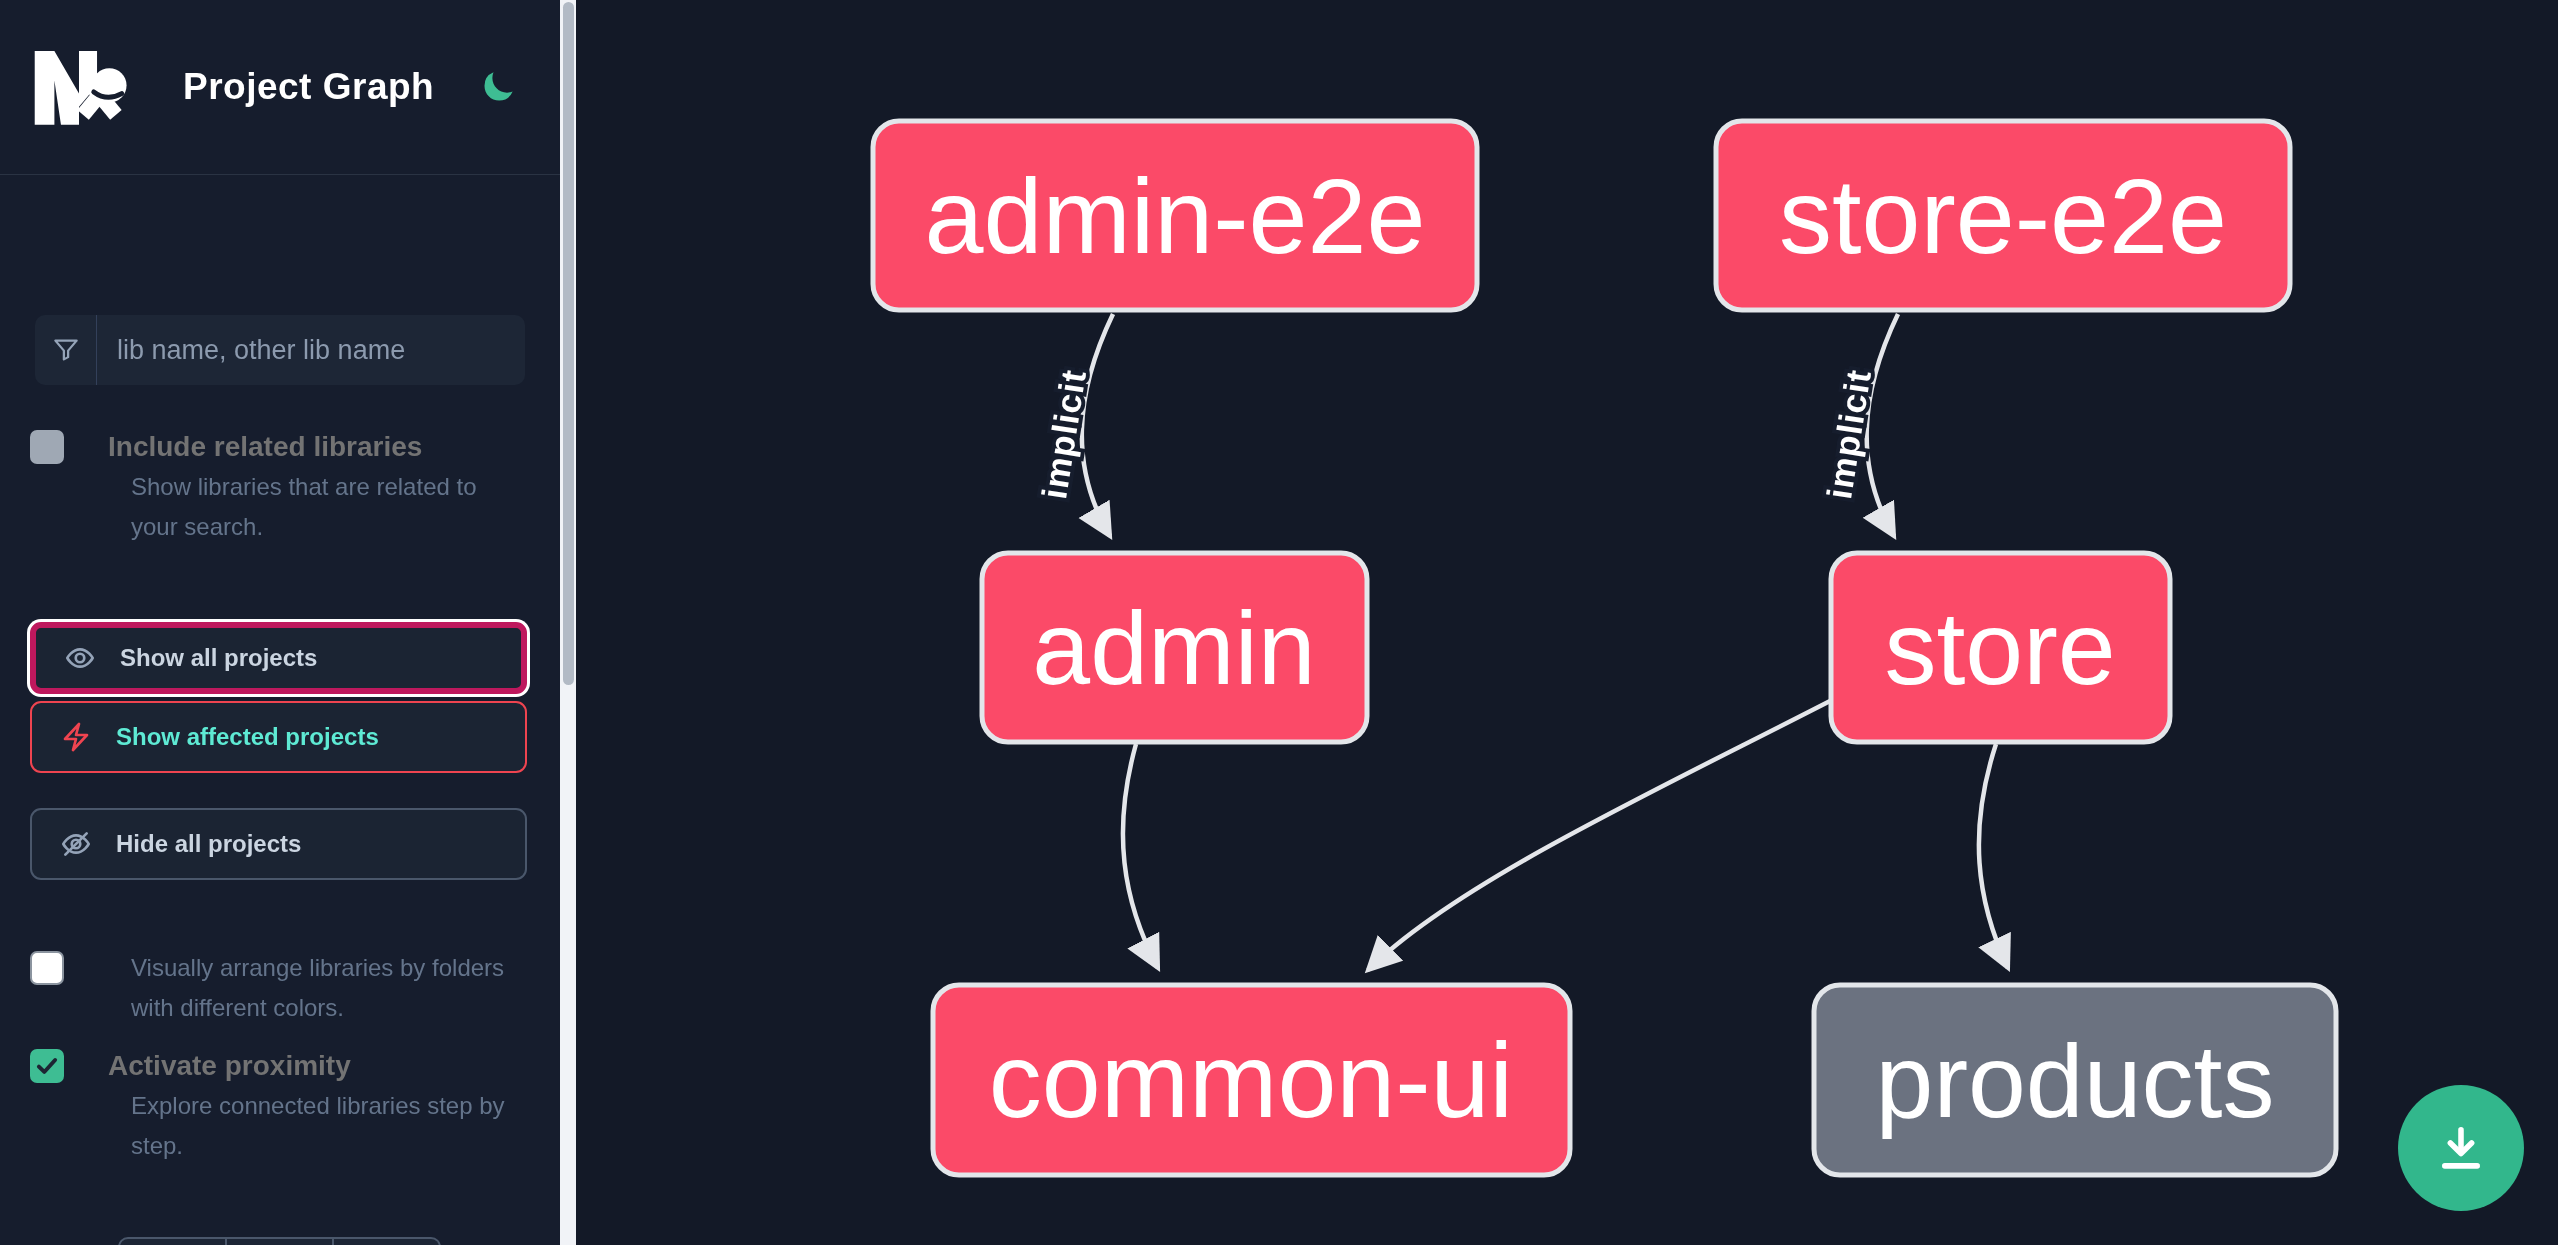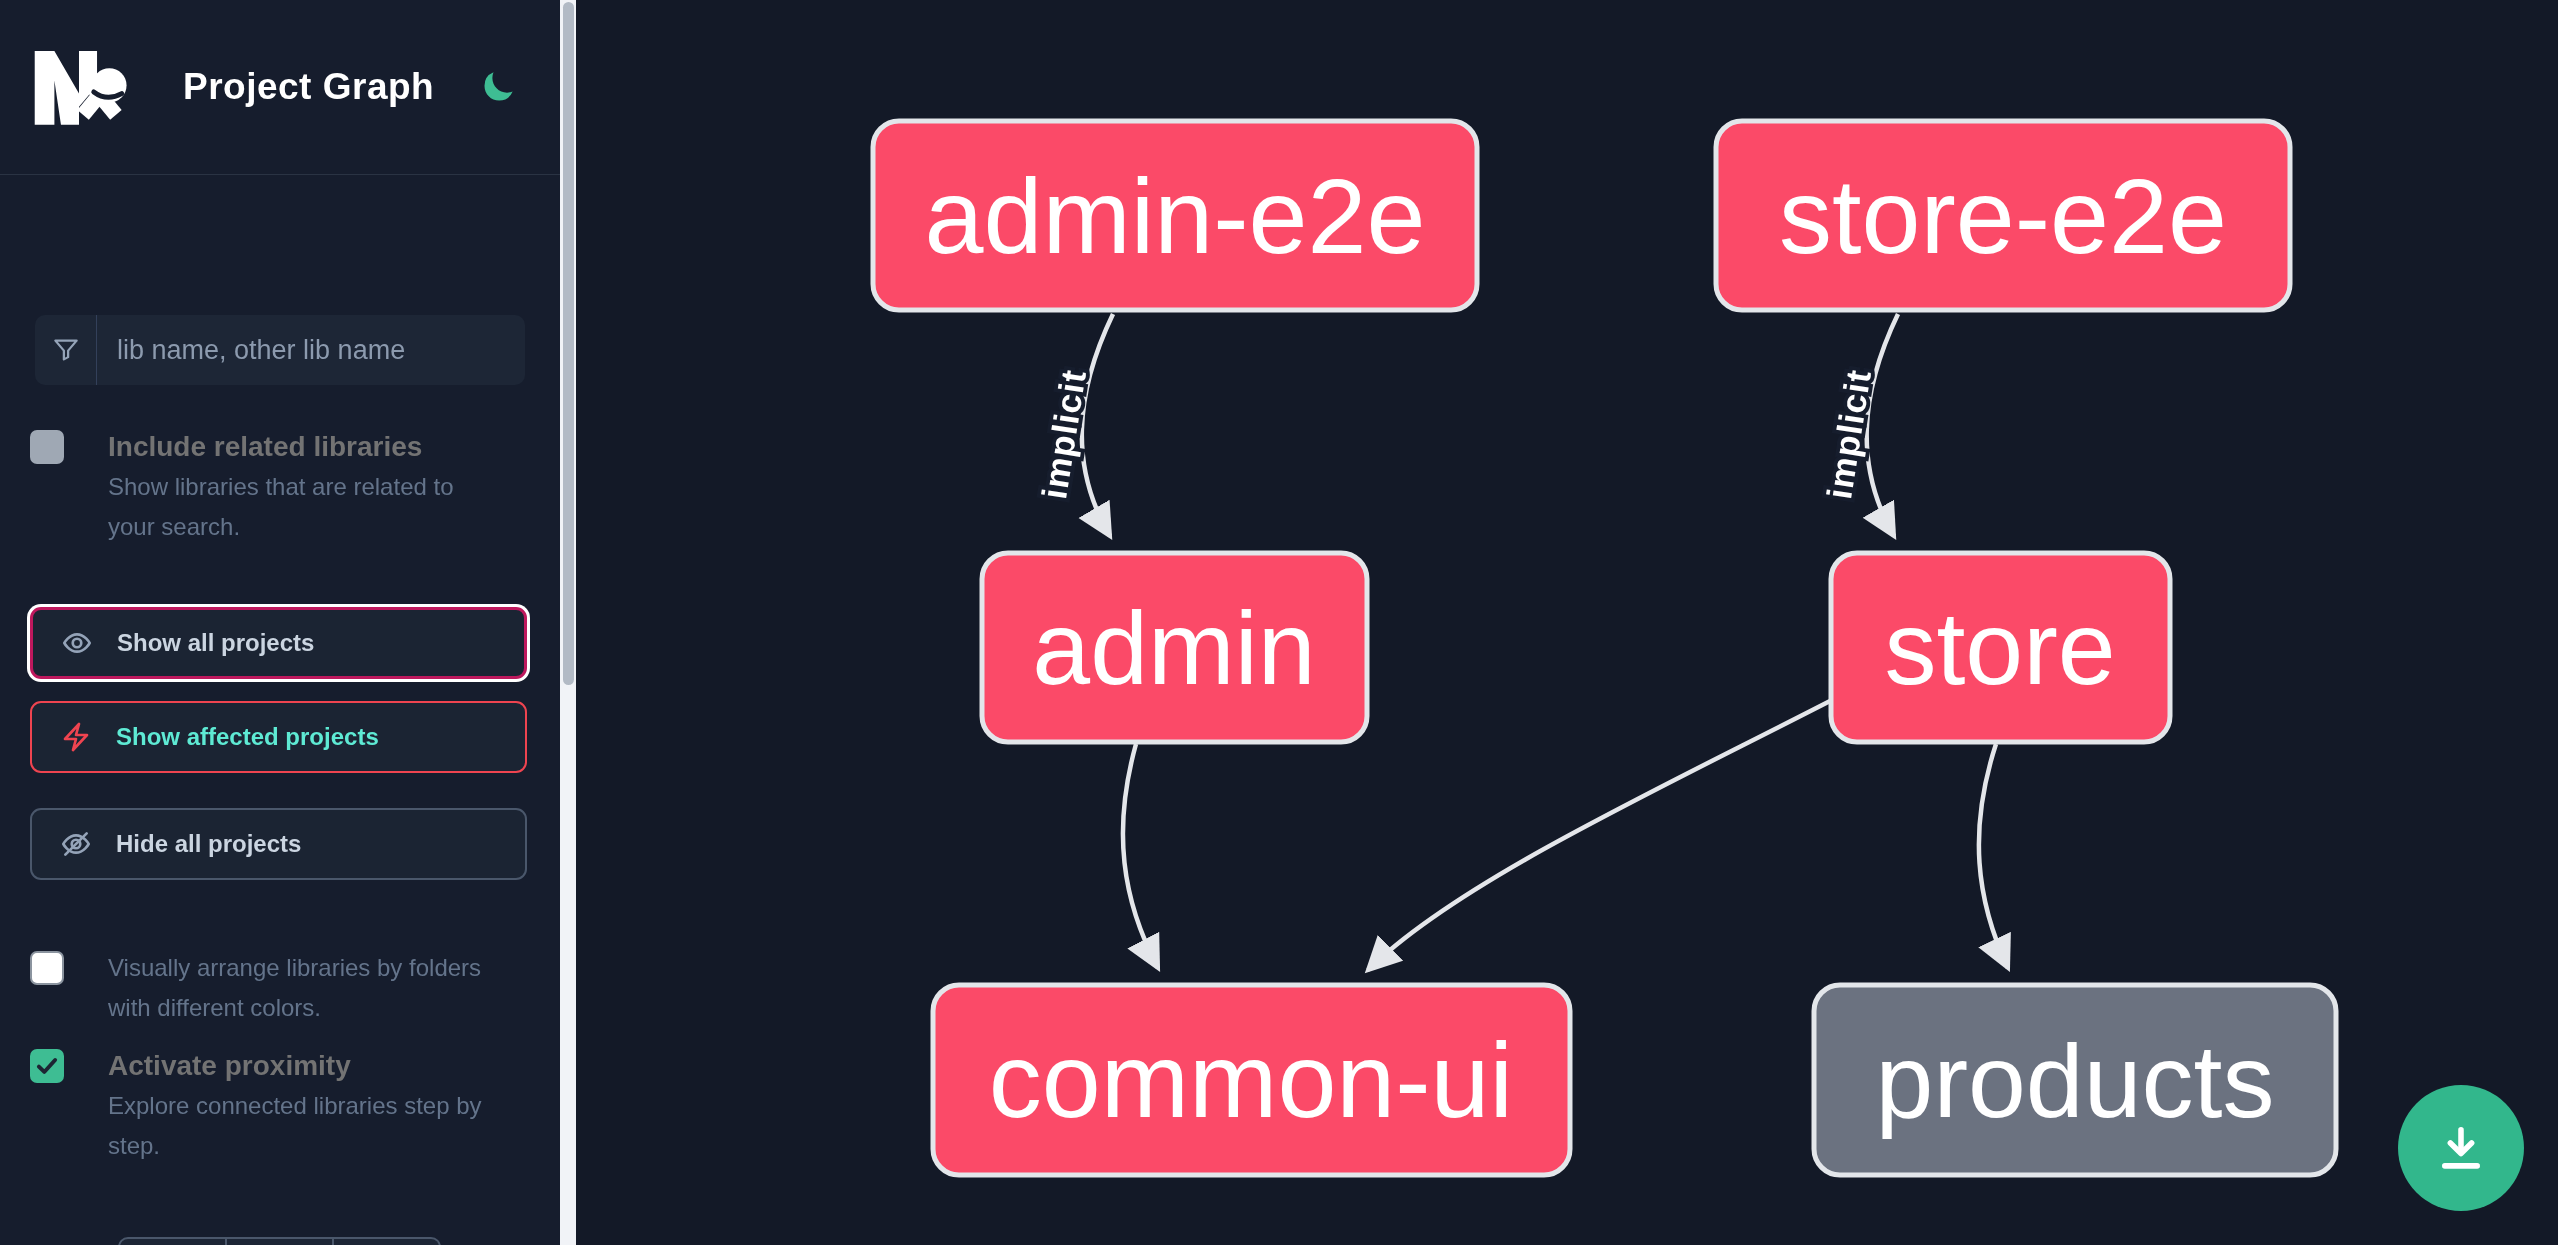--- a/index.html
+++ b/index.html
@@ -58,30 +58,30 @@
   .opt-prox     { top:1046px; }
   .cb {
     width:34px; height:34px; border-radius:7px; flex:0 0 auto; margin-top:3px;
     display:flex; align-items:center; justify-content:center; cursor:pointer;
   }
   .cb-gray  { background:#9fa8b4; }
   .cb-white { background:#ffffff; border:2px solid #8b949f; }
   .cb-green { background:#3ebd93; }
   .opt-texts { margin-left:44px; }
   .opt-label { font-size:28px; font-weight:bold; color:#737373; line-height:40px; cursor:pointer; }
-  .opt-desc  { font-size:24px; color:#64748b; line-height:40px; max-width:382px; }
+  .opt-desc  { font-size:24px; color:#64748b; line-height:40px; max-width:382px;margin-left:23px; }
 
   .action-btn {
     position:absolute; left:30px; width:497px; height:72px;
     background:#1b2433; border:2px solid #4a576b; border-radius:11px;
     display:flex; align-items:center; gap:24px; padding-left:28px;
     font-family:"Liberation Sans", sans-serif;
     font-size:24px; font-weight:bold; color:#cbd5e1; cursor:pointer;
   }
-  .btn-show-all { top:607px; border:3px solid #be185d; box-shadow:0 0 0 3px #ffffff;align-items:center; }
+  .btn-show-all { top:622px; border:6px solid #be185d; box-shadow:0 0 0 3px #ffffff;align-items:center; }
   .btn-affected { top:701px; border-color:#ef4450; color:#5eead4; }
   .btn-hide     { top:808px; }
   .action-btn svg { flex:0 0 auto; }
 
   .prox-stepper {
     position:absolute; left:118px; top:1237px; width:323px; height:26px;
     display:flex;
   }
   .prox-seg {
     flex:1; background:#1c2535; border:2px solid #4a576b;

